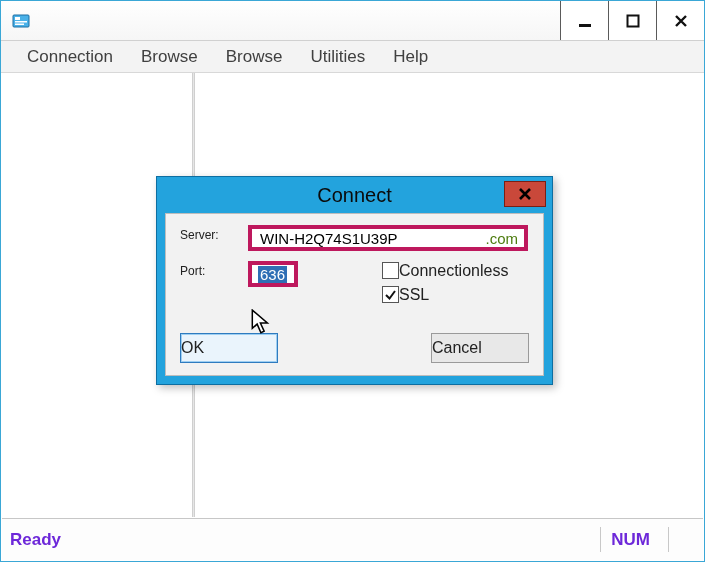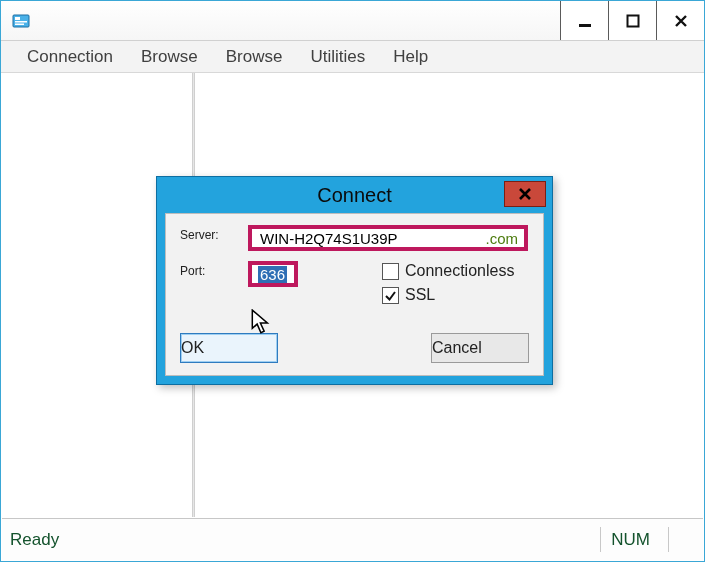--- a/index.html
+++ b/index.html
@@ -92,21 +92,22 @@
   }
   .statusbar {
     position:absolute;
     left:1px; right:1px; bottom:1px;
     height:42px;
     border-top:1px solid #c7c7c7;
     background:#fdfdfd;
     display:flex;
     align-items:center;
     font-size:17px;
-    color:#14532d;
+    color:#6d28d9;
+    font-weight:bold;
   }
   .statusbar .st-left { padding-left:8px; flex:1; }
   .statusbar .st-sep {
     width:1px; height:60%; background:#c8c8c8; margin:0 10px;
   }
   .statusbar .st-num { padding-right:8px; }
 
   
   .dlg {
     position:absolute;
@@ -160,21 +161,21 @@
     font-family:inherit; font-size:15px;
     width:100%;
   }
   .tb .suffix { color:#4d7c0f; padding-left:6px; }
   .port-input {
     width:50px;
   }
   .port-sel {
     background:#2f6fb5; color:#fff; padding:0 2px;
   }
-  .cb-row { display:flex; align-items:center; gap:6px; font-size:16px; }
+  .cb-row { display:flex; align-items:flex-start; font-size:16px; }
   .cb {
     width:17px; height:17px;
     border:1px solid #555;
     background:#fff;
     display:flex;align-items:center;justify-content:center;
     font-size:14px; line-height:1;
   }
   .btn {
     height:30px;
     font-size:16px;

